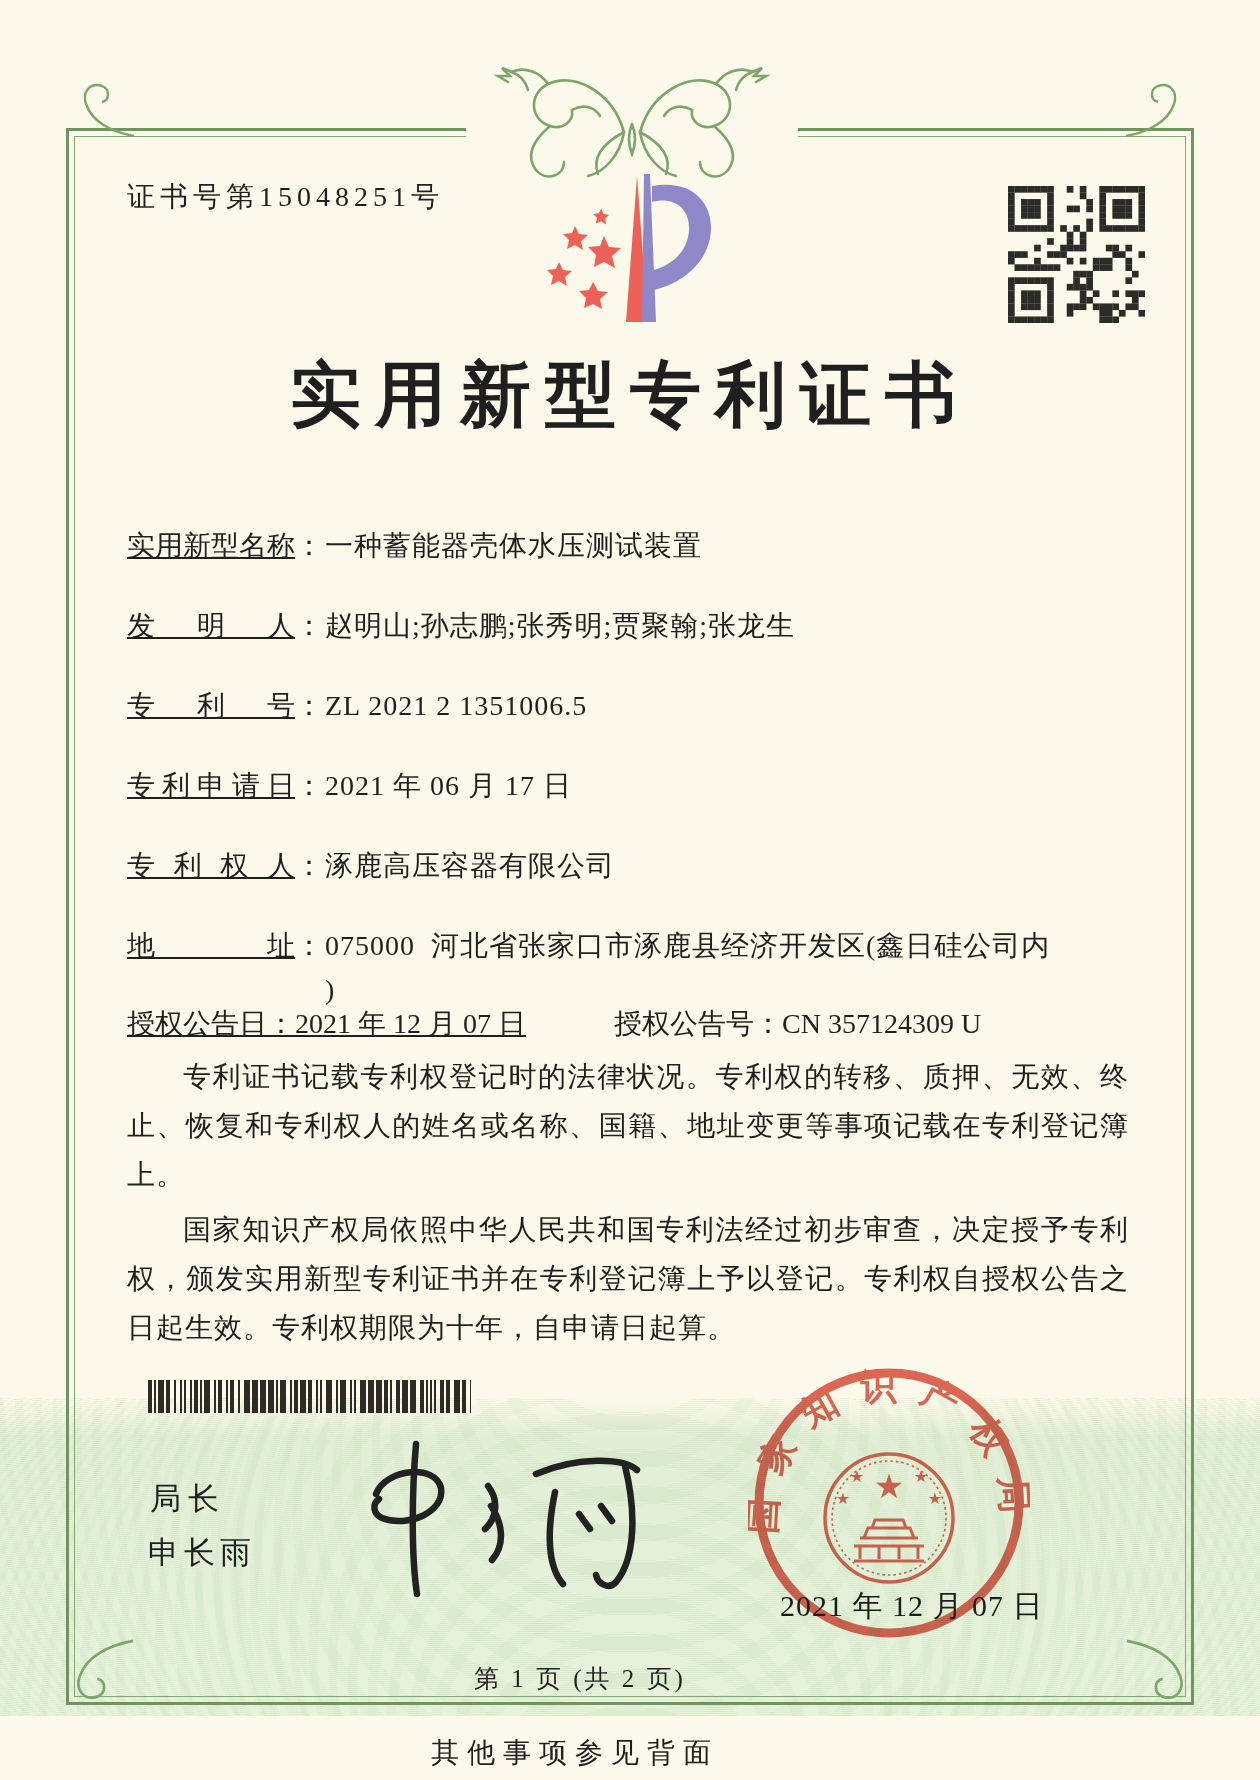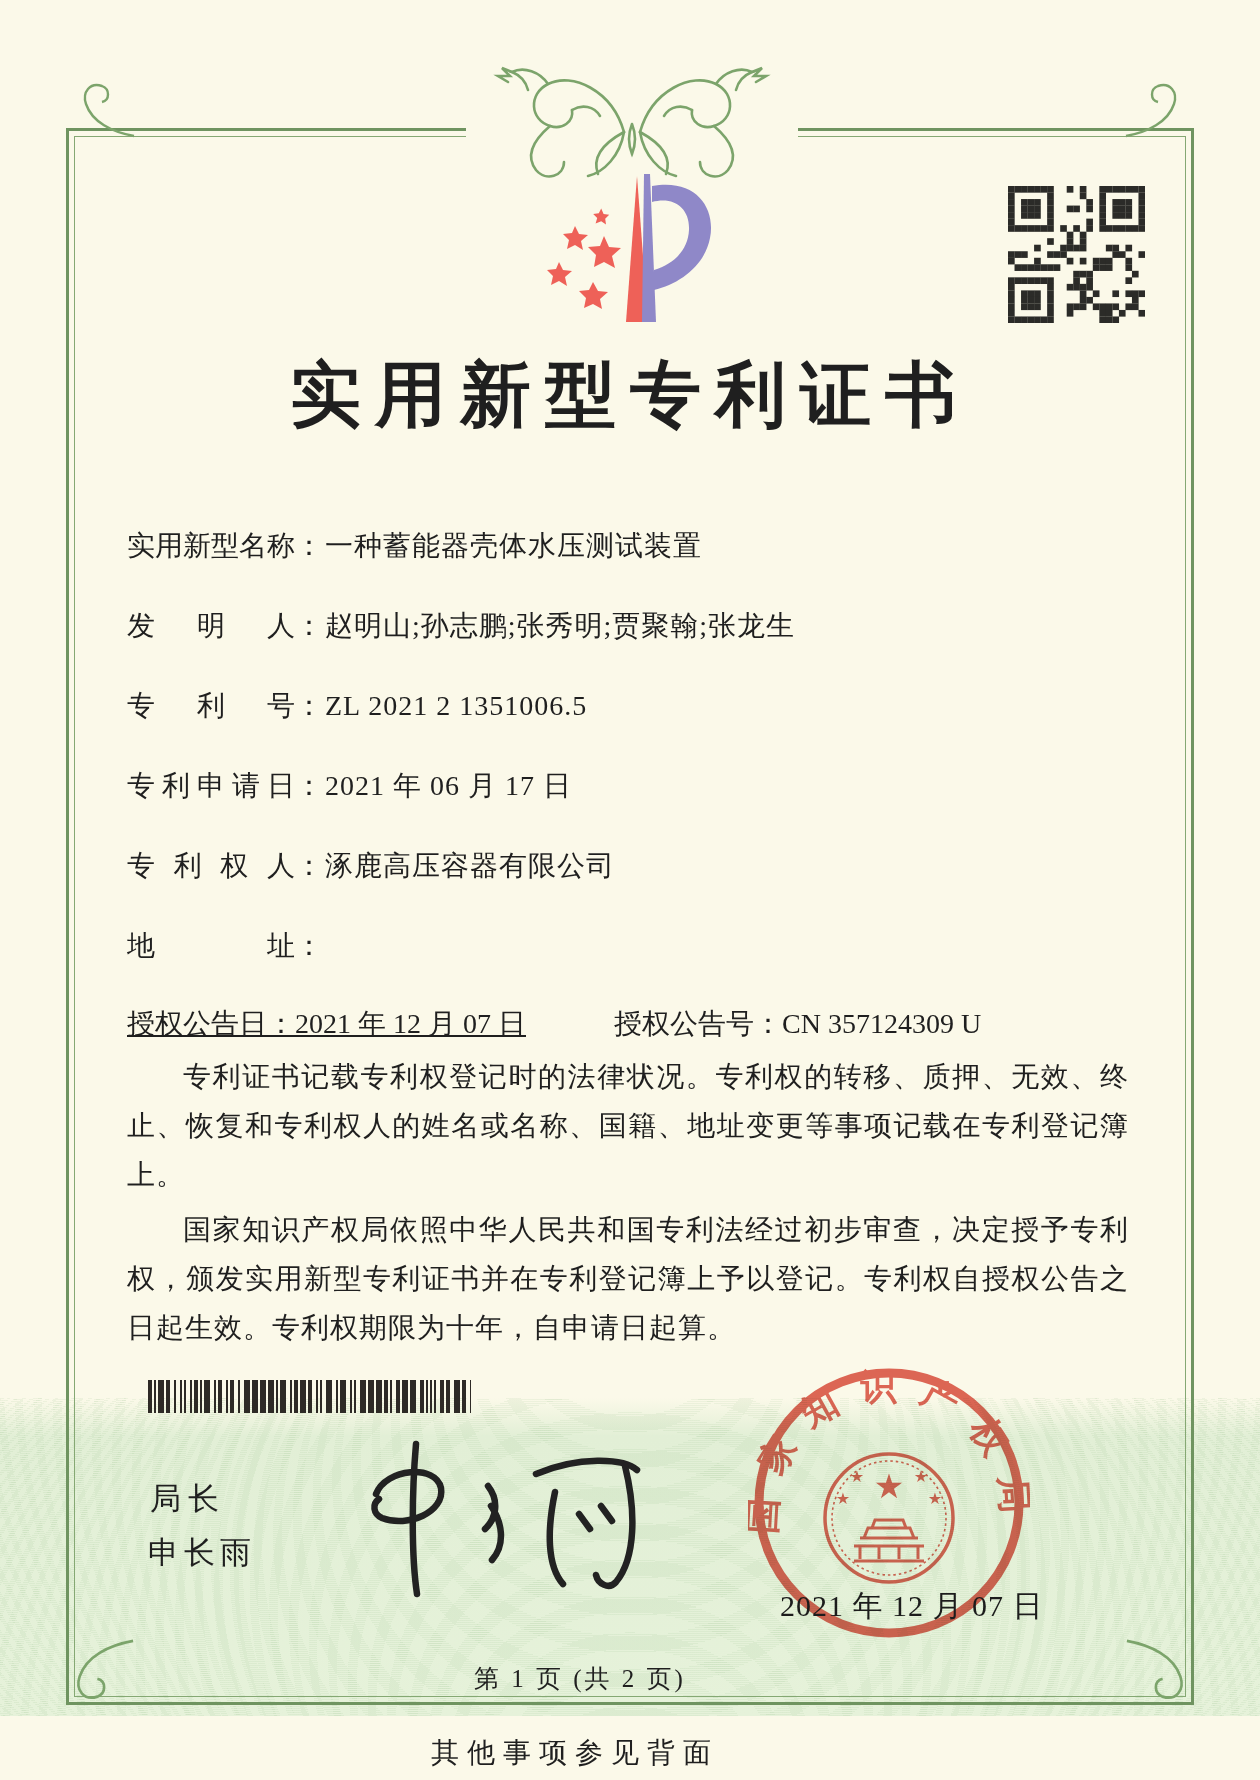--- a/index.html
+++ b/index.html
@@ -27,21 +27,21 @@
   }
   .cert-no{position:absolute;left:127px;top:178px;font-size:28px;letter-spacing:5px;}
   .logo{position:absolute;left:538px;top:170px;}
   .qr{position:absolute;left:1008px;top:186px;width:137px;height:137px;}
   .title{
     position:absolute;left:0;top:348px;width:1260px;margin:0;
     text-align:center;font-size:71px;font-weight:bold;letter-spacing:14px;
   }
   .fields{position:absolute;left:127px;top:524px;width:1006px;}
   .f-row{display:flex;align-items:flex-start;line-height:44px;margin-bottom:36px;font-size:28px;}
-  .f-label{flex:0 0 168px;text-align:justify;text-align-last:justify;white-space:nowrap;}
+  .f-label{flex:0 0 168px;text-align:justify;text-align-last:justify;white-space:nowrap;text-decoration:underline;}
   .f-colon{flex:0 0 30px;}
   .f-value{flex:1 1 auto;white-space:pre-wrap;letter-spacing:1px;}
   .f-row.address{margin-bottom:0;}
   .grant-row{position:absolute;left:127px;top:1002px;width:1006px;font-size:28px;line-height:44px;display:flex;}
   .grant-left{display:flex;text-decoration:underline;}
   .grant-right{display:flex;margin-left:88px;}
   .g-label{white-space:nowrap;}
   .paragraphs{
     position:absolute;left:127px;top:1052px;width:1002px;
     font-size:28px;line-height:49px;text-align:justify;letter-spacing:1px;
@@ -99,20 +99,21 @@
   <svg class="corner" style="left:1118px;top:74px;" width="70" height="70" viewBox="0 0 70 70">
     <path d="M8,62 C30,58 50,48 56,30 C60,18 52,8 40,12 C32,15 32,26 40,28" fill="none" stroke="#7ca46b" stroke-width="2.4"></path>
   </svg>
   <svg class="corner" style="left:64px;top:1632px;" width="78" height="78" viewBox="0 0 70 70">
     <path d="M62,8 C40,12 20,22 14,40 C10,52 18,62 30,58 C38,55 38,44 30,42" fill="none" stroke="#7ca46b" stroke-width="2.4"></path>
   </svg>
   <svg class="corner" style="left:1118px;top:1632px;" width="78" height="78" viewBox="0 0 70 70">
     <path d="M8,8 C30,12 50,22 56,40 C60,52 52,62 40,58 C32,55 32,44 40,42" fill="none" stroke="#7ca46b" stroke-width="2.4"></path>
   </svg>
 
+  <div class="cert-no">证书号第15048251号</div>
 
   <svg class="logo" width="185" height="158" viewBox="0 0 185 158">
     <g fill="#ee6158">
       <polygon points="99,6 88,152 110,152"></polygon>
       <path d="M63,34 l3,7 7,1 -5,5 1,7 -6,-4 -7,3 2,-7 -5,-5 7,-1 z" transform="scale(0.8) translate(16,14)"></path>
       <path d="M37,56 l4,8 9,1 -7,6 2,9 -8,-5 -8,4 2,-9 -6,-6 9,-1 z"></path>
       <path d="M66,66 l5,11 12,1 -9,8 3,12 -11,-6 -10,5 2,-12 -8,-8 12,-1 z"></path>
       <path d="M21,92 l4,8 9,1 -7,6 2,9 -8,-5 -8,4 2,-9 -6,-6 9,-1 z"></path>
       <path d="M55,112 l5,9 10,1 -8,7 2,10 -9,-5 -9,4 2,-10 -7,-7 10,-1 z"></path>
     </g>
@@ -337,20 +338,22 @@
       <span class="f-value">2021 年 06 月 17 日</span>
     </div>
     <div class="f-row">
       <span class="f-label">专利权人</span>
       <span class="f-colon">：</span>
       <span class="f-value">涿鹿高压容器有限公司</span>
     </div>
     <div class="f-row address">
       <span class="f-label">地址</span>
       <span class="f-colon">：</span>
+      <span class="f-value">075000  河北省张家口市涿鹿县经济开发区(鑫日硅公司内
+)</span>
     </div>
   </div>
 
   <div class="grant-row">
     <span class="grant-left">
       <span class="g-label">授权公告日</span>
       <span>：</span>
       <span>2021 年 12 月 07 日</span>
     </span>
     <span class="grant-right">

